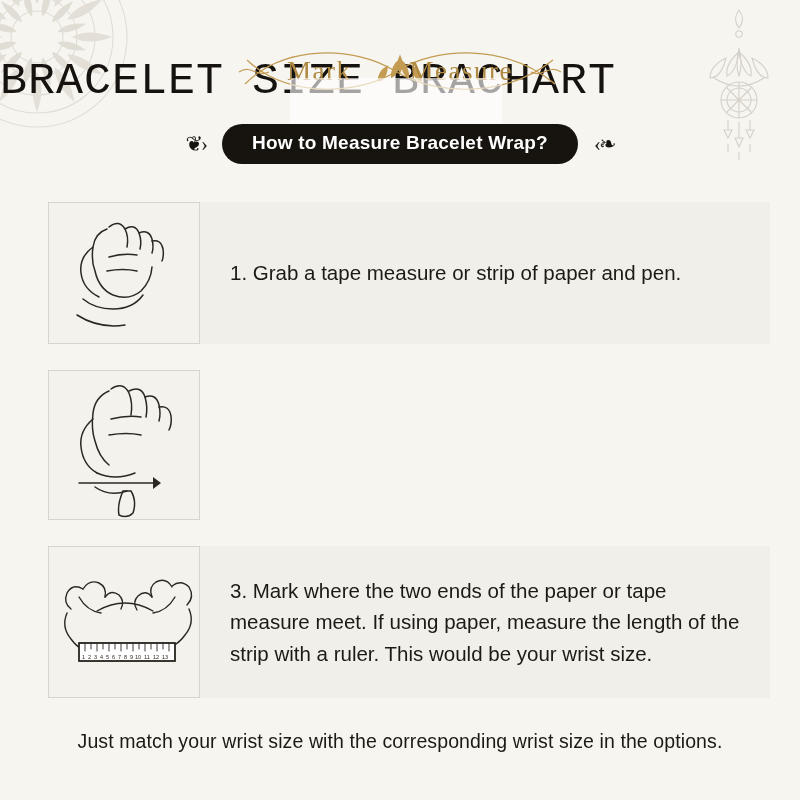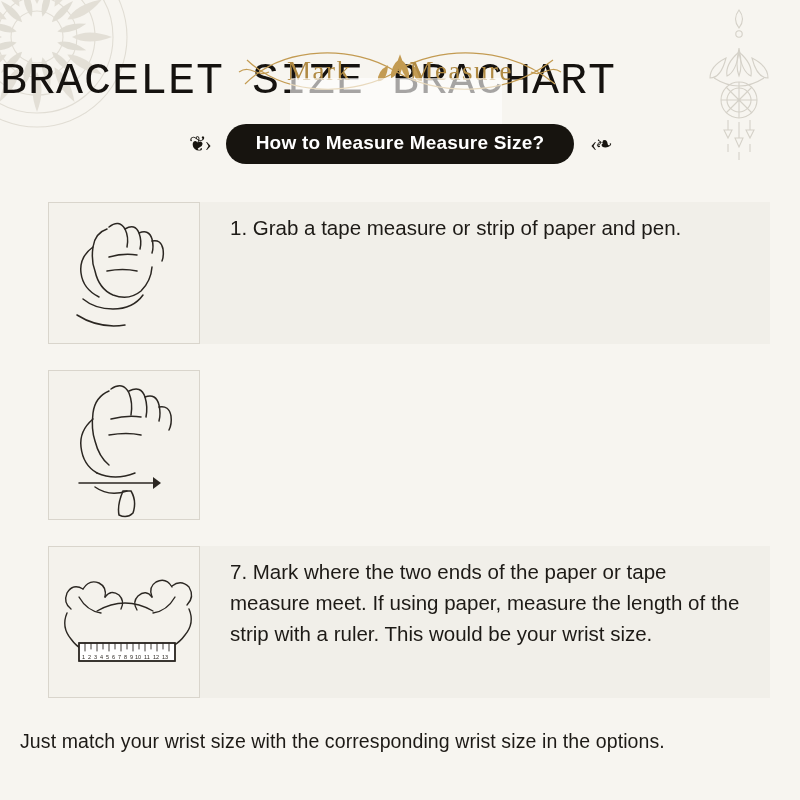--- a/index.html
+++ b/index.html
@@ -126,34 +126,34 @@
     overflow: hidden;
   }
   .step-1 .thumb { height: 142px; }
   .step-2 .thumb { height: 150px; }
   .step-3 .thumb { height: 152px; }
 
   .text-band {
     flex: 1;
     background: #f1efe9;
     display: flex;
-    align-items: flex-start;
+    align-items: center;
     padding: 10px 26px 10px 30px;
   }
   .text-band p {
     margin: 0;
     font-size: 20.5px;
     line-height: 1.52;
     color: #1d1a16;
     font-family: "Liberation Sans", sans-serif;
   }
   .step-1 .text-band p { text-indent: 0; }
 
   .footer {
-    text-align: left;
+    text-align: center;
     font-size: 19.5px;
     color: #1d1a16;
     padding: 6px 20px 0;
     letter-spacing: .1px;
   }
 </style>
 </head>
 <body>
 
 <svg class="mandala mandala-tl" width="190" height="190" viewBox="0 0 190 190">
@@ -247,21 +247,21 @@
         <span>Mark</span>
         <span>Measure</span>
       </div>
     </div>
   </div>
 
   <div class="glass"></div>
 
   <div class="subtitle-row">
     <span class="orn">❦›</span>
-    <span class="pill">How to Measure Measure Size?</span>
+    <span class="pill">How to Measure Bracelet Wrap?</span>
     <span class="orn">‹❧</span>
   </div>
 </div>
 
 <div class="steps">
 
   <div class="step step-1">
     <div class="thumb">
       <svg width="152" height="142" viewBox="0 0 152 142">
         <g fill="none" stroke="#2b2722" stroke-width="1.5" stroke-linecap="round">
@@ -341,18 +341,18 @@
             <text x="86" y="112">10</text>
               <text x="95" y="112">11</text>
               <text x="104" y="112">12</text>
             <text x="113" y="112">13</text>
           </g>
           <path d="M30 96 h96 v18 h-96 z"></path>
         </g>
       </svg>
     </div>
     <div class="text-band">
-      <p>7. Mark where the two ends of the paper or tape measure meet. If using paper, measure the length of the strip with a ruler. This would be your wrist size.</p>
+      <p>3. Mark where the two ends of the paper or tape measure meet. If using paper, measure the length of the strip with a ruler. This would be your wrist size.</p>
     </div>
   </div>
 </div>
 
 <div class="footer">Just match your wrist size with the corresponding wrist size in the options.</div>
 
 </body></html>

